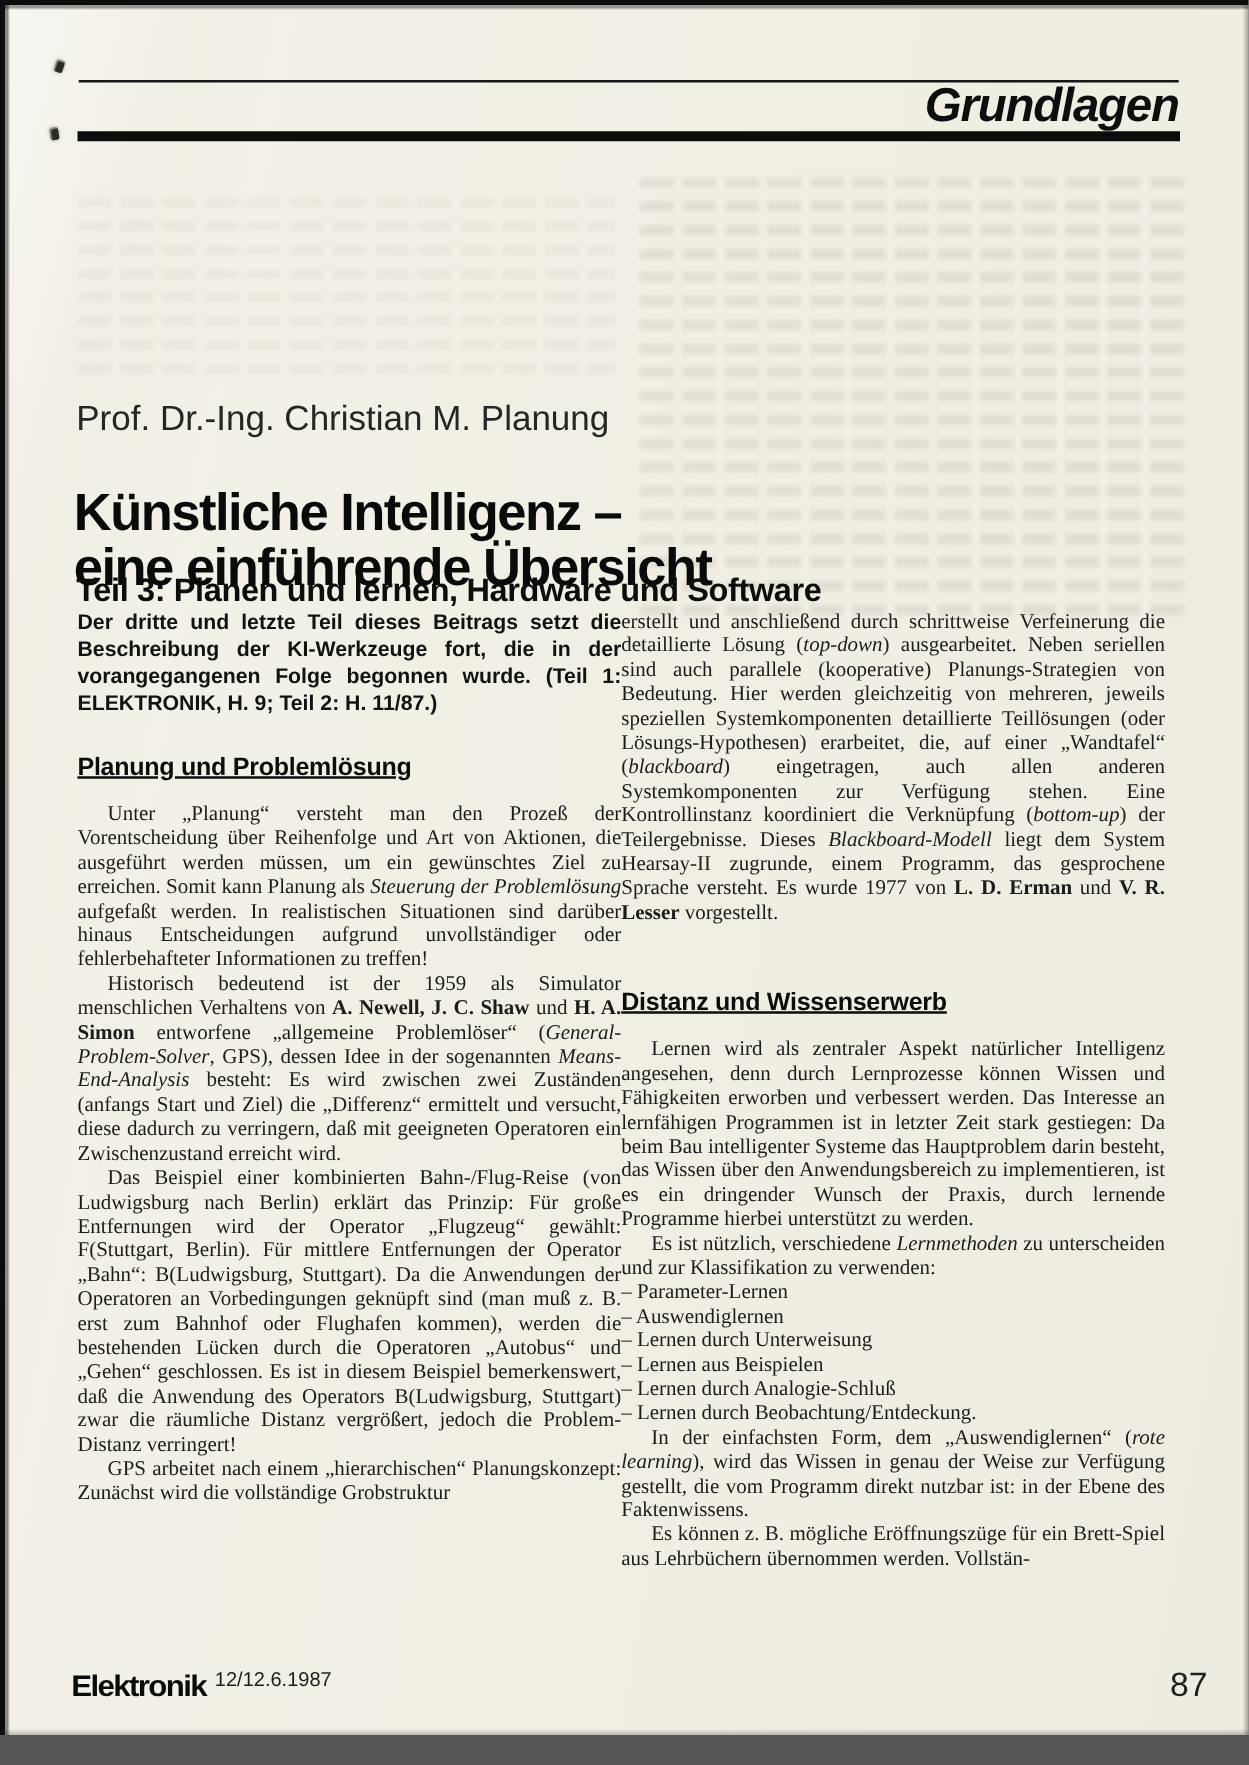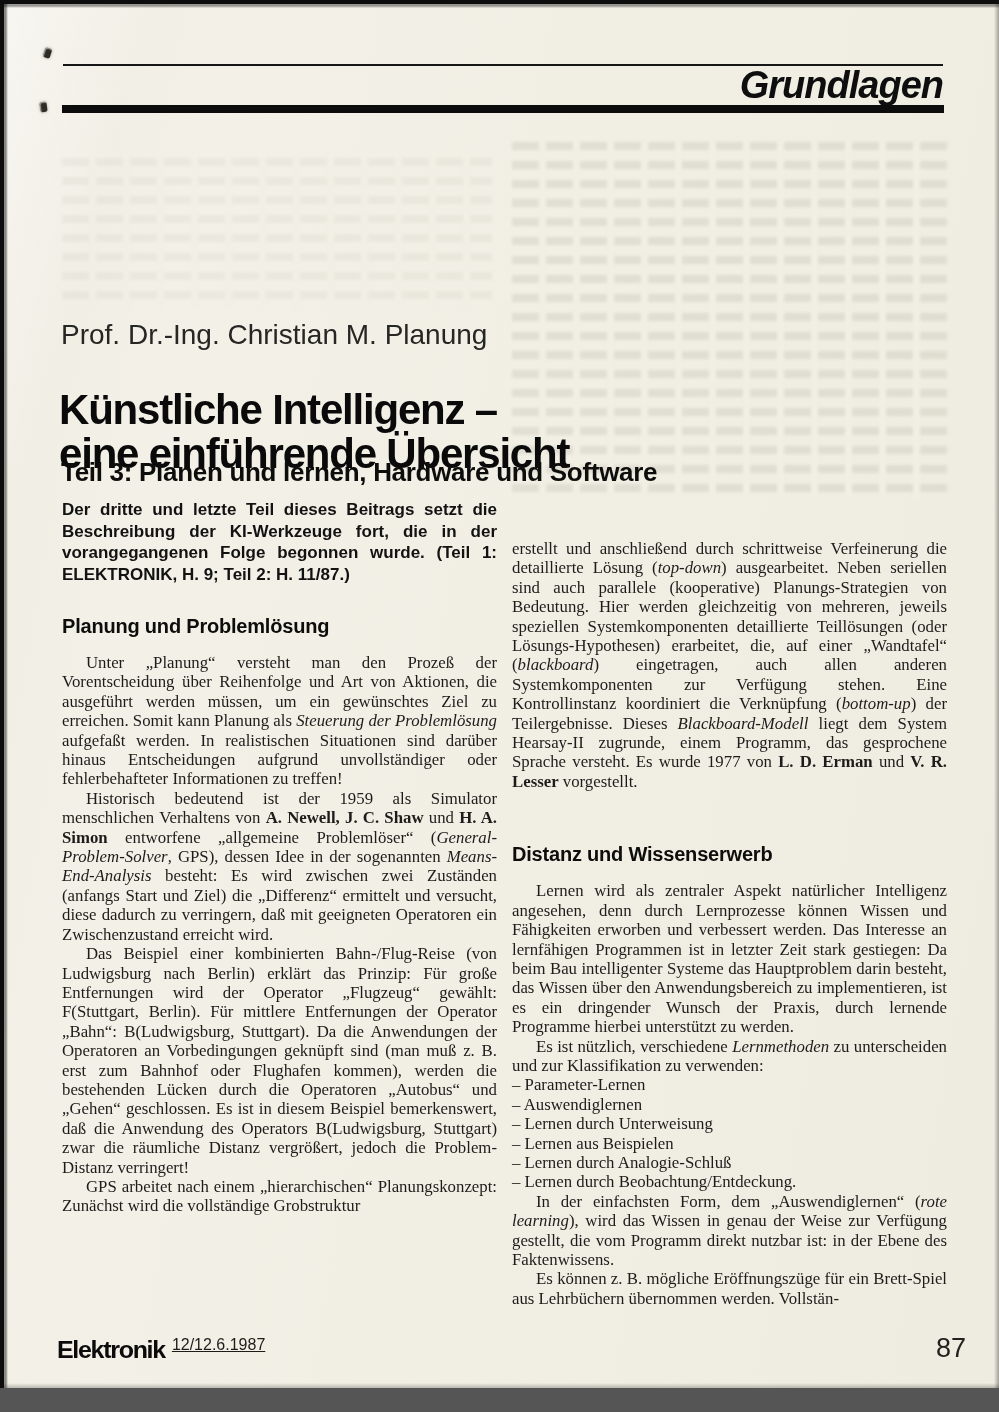--- a/index.html
+++ b/index.html
@@ -33,37 +33,37 @@
   .rule-thick{position:absolute;left:62px;top:105px;width:882px;height:8px;background:#0c0c0c;}
   .kicker{position:absolute;top:66px;right:56px;font:italic 700 38px/1 "Liberation Sans",sans-serif;
           letter-spacing:-1px;color:#0e0e0e;}
   
   .author{position:absolute;left:61px;top:320px;font:400 28px/1.1 "Liberation Sans",sans-serif;color:#262624;}
   .title{position:absolute;left:59px;top:360px;font:700 42px/44px "Liberation Sans",sans-serif;
          letter-spacing:-1.2px;color:#0a0a0a;}
   .subtitle{position:absolute;left:61px;top:458px;font:700 26px/1.1 "Liberation Sans",sans-serif;
             letter-spacing:-.3px;color:#0d0d0c;}
   
-  .columns{position:absolute;left:62px;top:499px;width:885px;display:flex;gap:15px;}
+  .columns{position:absolute;left:62px;top:487px;width:885px;display:flex;}
   .col{width:435px;}
   .abstract{margin:0 0 30px 0;font:700 17px/21.5px "Liberation Sans",sans-serif;color:#121212;
             text-align:justify;}
-  h3{margin:0 0 16px 0;font:700 20px/22px "Liberation Sans",sans-serif;color:#0d0d0c;letter-spacing:-.2px;}
+  h3{margin:0 0 16px 0;font:700 20px/22px "Liberation Sans",sans-serif;color:#0d0d0c;letter-spacing:-.2px;text-decoration:underline;}
   .h3-gap{margin-top:52px;}
   p.body{margin:0;font:16.8px/19.4px "Liberation Serif",serif;color:#1e1c1a;text-align:justify;
          text-indent:24px;}
-  p.body.noindent{text-indent:0;margin-top:40px;}
+  p.body.noindent{text-indent:0;}
   .b{font-weight:bold;}
   .i{font-style:italic;}
   .list{font:16.8px/19.4px "Liberation Serif",serif;color:#1e1c1a;}
   
   .footer{position:absolute;left:57px;top:1337px;display:flex;align-items:flex-start;}
   .logo{font:700 25px/1 "Liberation Sans",sans-serif;letter-spacing:-1.3px;color:#0b0b0b;
         transform:scaleY(.95);}
-  .issue{font:400 16px/1 "Liberation Sans",sans-serif;color:#1c1c1a;margin-left:7px;text-decoration:underline;}
+  .issue{font:400 16px/1 "Liberation Sans",sans-serif;color:#1c1c1a;margin-left:7px;}
   .pagenum{position:absolute;right:33px;top:1335px;font:400 27px/1 "Liberation Sans",sans-serif;color:#21211f;}
 </style>
 </head>
 <body>
 
 <div class="page">
   <div class="crease"></div>
   <div class="ghost ghost-right"></div>
   <div class="ghost ghost-left"></div>
 

